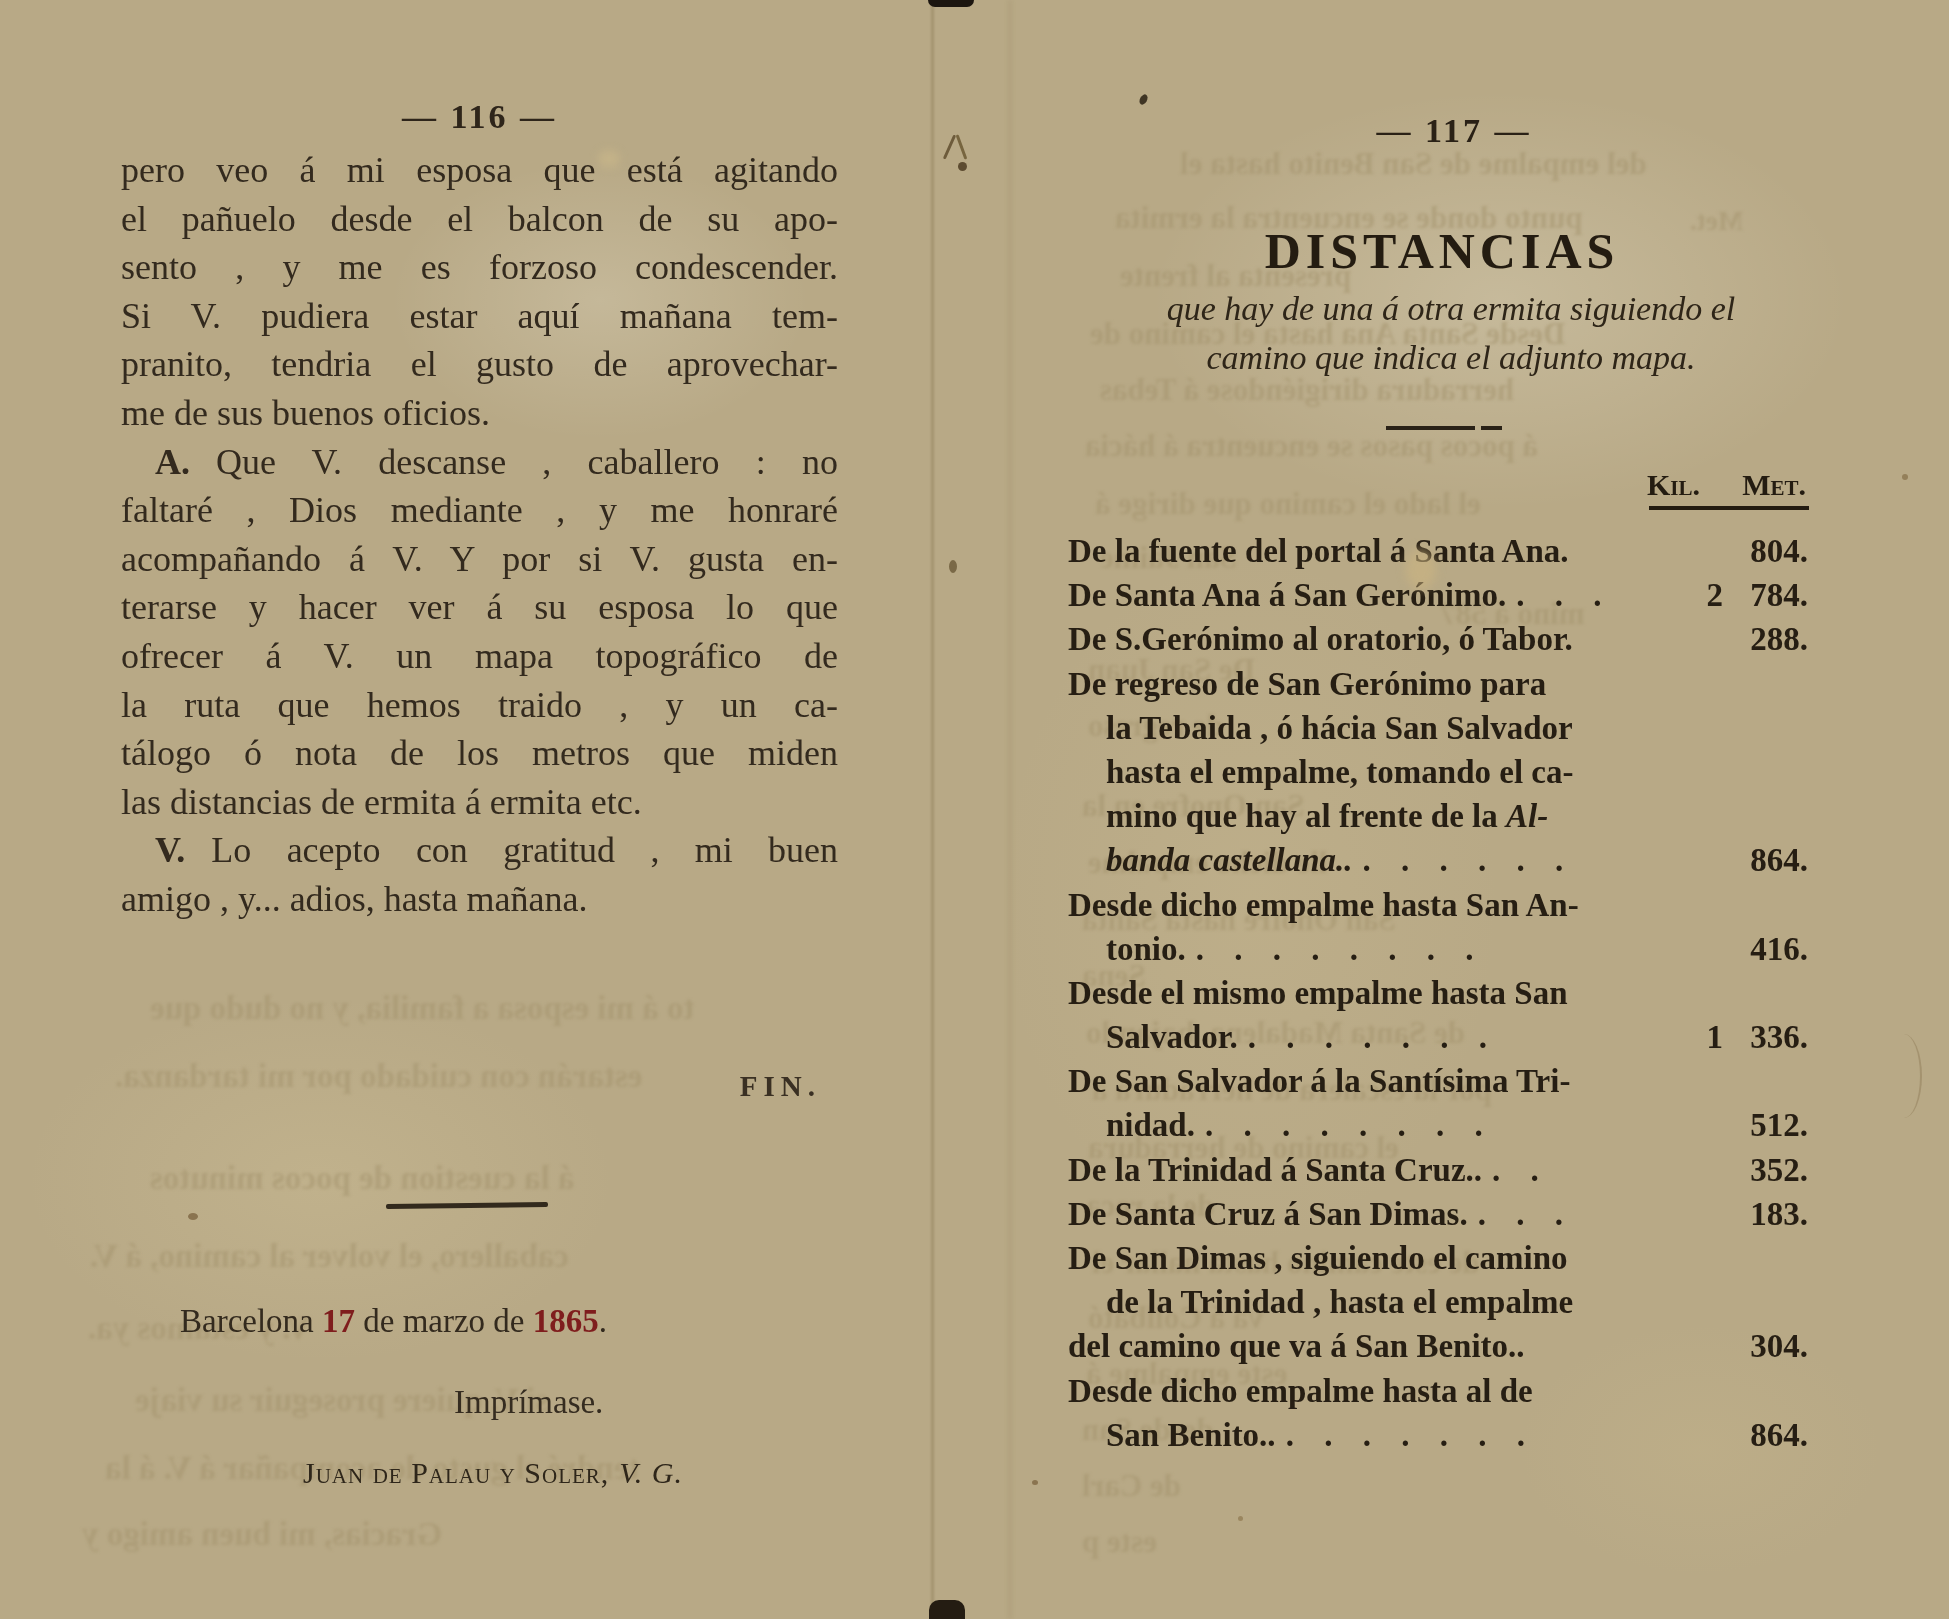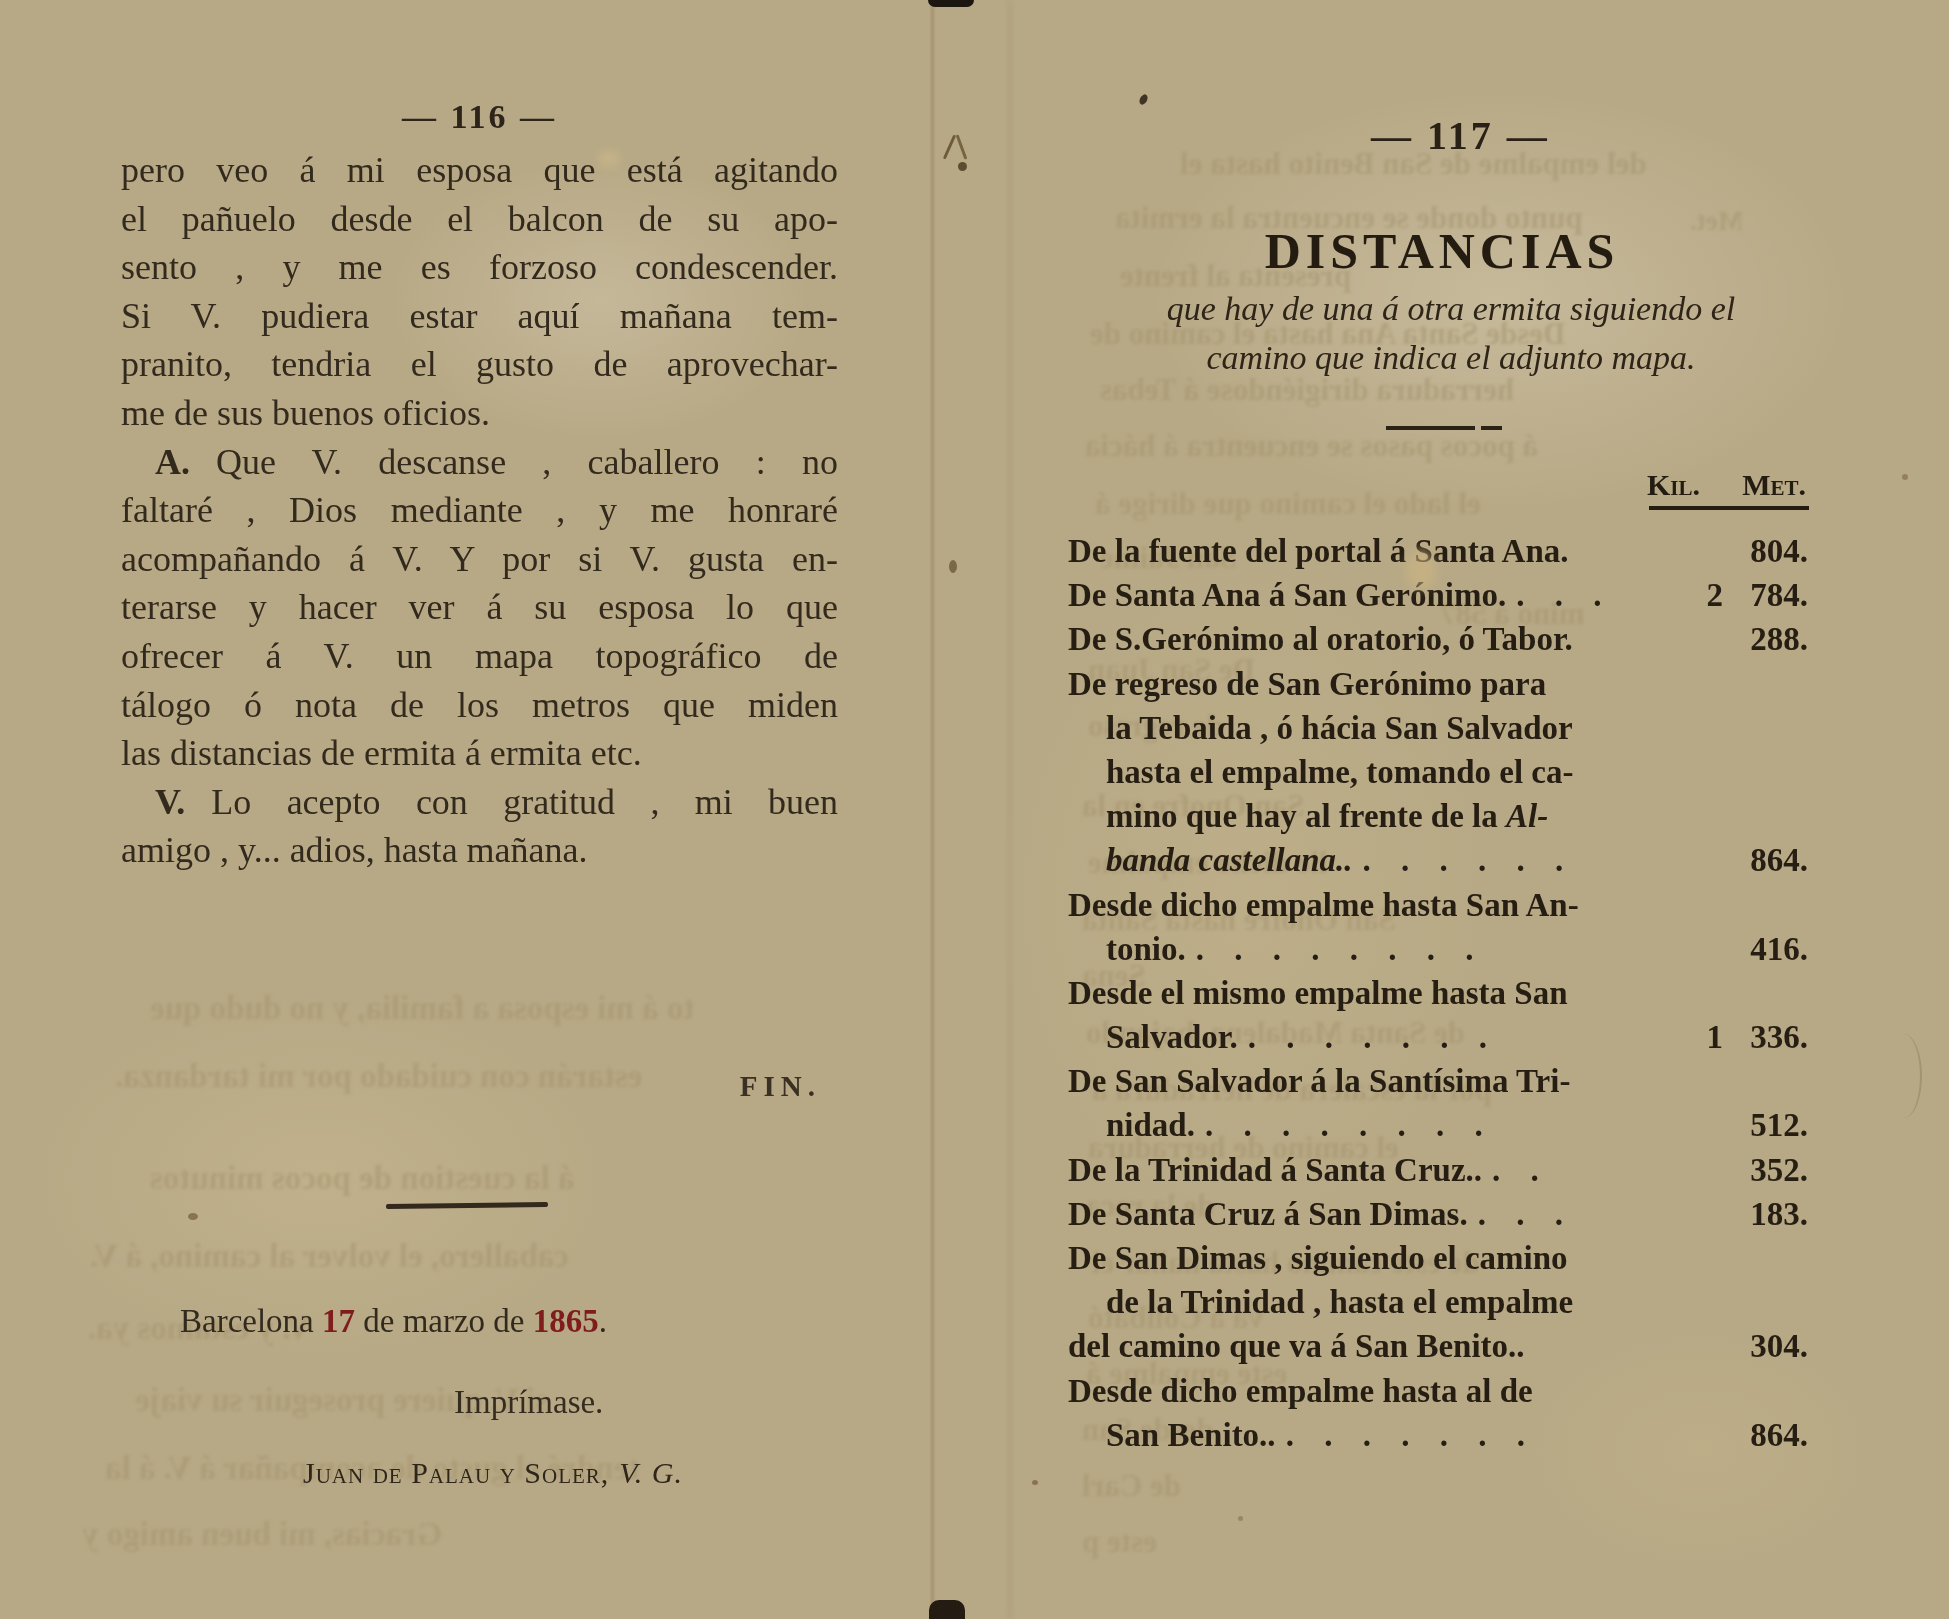--- a/index.html
+++ b/index.html
@@ -38,21 +38,21 @@
   .bline b{margin-right:26px;font-weight:bold;}
   #fin{left:113px;top:1070px;width:700px;text-align:right;font-size:29px;letter-spacing:6px;font-weight:bold;color:#3a3023;}
   #fin-rule{position:absolute;left:378px;top:1203px;width:162px;height:4.5px;background:#332a1d;transform:rotate(-.7deg);border-radius:2px;}
   #imprint-date{left:172px;top:1303px;font-size:33px;color:#332a1e;}
   #imprint-date b{font-weight:bold;color:#7f1d1d;}
   #imprimase{left:446px;top:1384px;font-size:33px;color:#352c20;}
   #signature{left:295px;top:1456px;font-size:30px;font-variant:small-caps;letter-spacing:1px;color:#2e261a;}
   #signature i{font-variant:normal;font-style:italic;margin-left:10px;}
 
   
-  #pagenum-117{left:1363px;top:112px;width:166px;text-align:center;font-size:40px;font-weight:bold;letter-spacing:3px;color:#2a2116;}
+  #pagenum-117{left:1363px;top:112px;width:166px;text-align:center;font-size:34px;font-weight:bold;letter-spacing:3px;color:#2a2116;}
   #dist-title{left:1076px;top:222px;width:716px;text-align:center;font-size:50px;font-weight:bold;letter-spacing:5px;color:#241c11;}
   #dist-sub{position:absolute;left:1075px;top:284px;width:736px;text-align:center;font-style:italic;font-size:34px;line-height:49px;color:#2e2518;}
   #sub-divider{position:absolute;left:1378px;top:426px;width:116px;height:4px;
      background:linear-gradient(90deg,#2a2217 0 89px,transparent 89px 95px,#2a2217 95px 116px);}
   #colheads{position:absolute;left:1060px;top:468px;width:740px;height:40px;font-variant:small-caps;font-weight:bold;font-size:30px;color:#241c11;}
   #col-kil{position:absolute;right:108px;}
   #col-met{position:absolute;right:2px;}
   #colheads-rule{position:absolute;left:1641px;top:506px;width:160px;height:3.5px;background:#241c11;}
   #dist-table{position:absolute;left:1060px;top:533px;width:740px;font-size:33px;font-weight:bold;color:#261e13;}
   .trow{position:relative;height:44.2px;white-space:nowrap;}
@@ -137,20 +137,21 @@
         <div class="bline">el pañuelo desde el balcon de su apo-</div>
         <div class="bline">sento , y me es forzoso condescender.</div>
         <div class="bline">Si V. pudiera estar aquí mañana tem-</div>
         <div class="bline">pranito, tendria el gusto de aprovechar-</div>
         <div class="bline end">me de sus buenos oficios.</div>
         <div class="bline ind"><b>A.</b>Que V. descanse , caballero : no</div>
         <div class="bline">faltaré , Dios mediante , y me honraré</div>
         <div class="bline">acompañando á V. Y por si V. gusta en-</div>
         <div class="bline">terarse y hacer ver á su esposa lo que</div>
         <div class="bline">ofrecer á V. un mapa topográfico de</div>
+        <div class="bline">la ruta que hemos traido , y un ca-</div>
         <div class="bline">tálogo ó nota de los metros que miden</div>
         <div class="bline end">las distancias de ermita á ermita etc.</div>
         <div class="bline ind"><b>V.</b>Lo acepto con gratitud , mi buen</div>
         <div class="bline end">amigo , y... adios, hasta mañana.</div>
       </div>
     <div class="txt" id="fin">FIN.</div>
     <div id="fin-rule"></div>
     <div class="txt" id="imprint-date"><span>Barcelona </span><b>17</b><span> de marzo de </span><b>1865</b><span>.</span></div>
     <div class="txt" id="imprimase">Imprímase.</div>
     <div class="txt" id="signature"><span>Juan de Palau y Soler,</span><i>V. G.</i></div>

